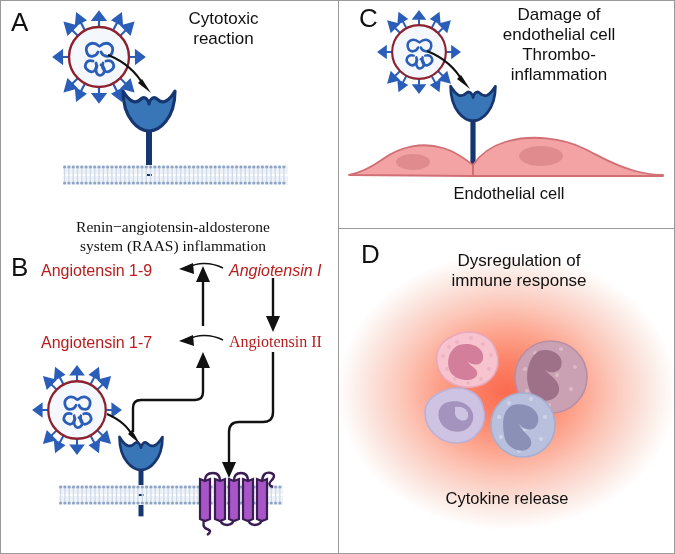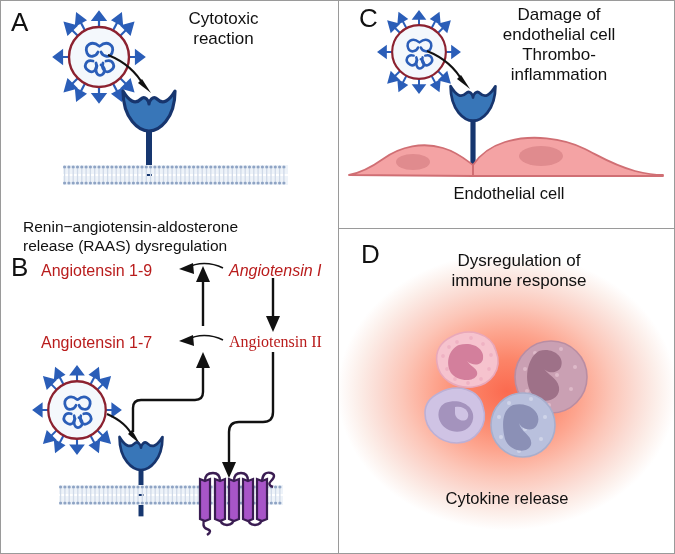--- a/index.html
+++ b/index.html
@@ -41,24 +41,25 @@
   .heading {
     position: absolute;
     text-align: center;
     font-size: 17px;
     color: #111111;
     line-height: 1.18;
     font-family: "Liberation Sans", sans-serif;
   }
   .raas-title {
     position: absolute;
+    text-align: center;
     font-size: 15.5px;
     color: #111111;
     line-height: 1.2;
-    font-family: Liberation Sans, sans-serif;
+    font-family: Liberation Serif, serif;
   }
   .ang-label {
     position: absolute;
     font-size: 16px;
     color: #b91c1c;
     white-space: nowrap;
     font-family: "Liberation Sans", sans-serif;
   }
   .cap {
     position: absolute;
@@ -439,21 +440,21 @@
       <ellipse cx="194" cy="27" rx="22" ry="10" fill="#e08b8e"></ellipse>
       <line x1="126" y1="36" x2="126" y2="47" stroke="#d06f74" stroke-width="1.8"></line>
     </svg>
 
     <div class="cap" style="left:50px; top:183px; width:240px;">Endothelial cell</div>
   </div>
 
   <div class="panel" id="panel-b">
     <div class="raas-title" style="left:22px; top:2px; width:300px;">
       <div>Renin−angiotensin-aldosterone</div>
-      <div>release (RAAS) dysregulation</div>
+      <div>system (RAAS) inflammation</div>
     </div>
 
     <div class="panel-letter" style="left:10px; top:38px;">B</div>
 
     <div class="ang-label" style="left:40px; top:46px;">Angiotensin 1-9</div>
     <div class="ang-label" style="left:228px; top:46px;font-style:italic;">Angiotensin I</div>
     <div class="ang-label" style="left:40px; top:118px;">Angiotensin 1-7</div>
     <div class="ang-label" style="left:228px; top:117px;font-family:Liberation Serif, serif;">Angiotensin II</div>
 
     <svg class="abs-svg" style="left:0; top:0;" width="337" height="337" viewBox="0 0 337 337">

